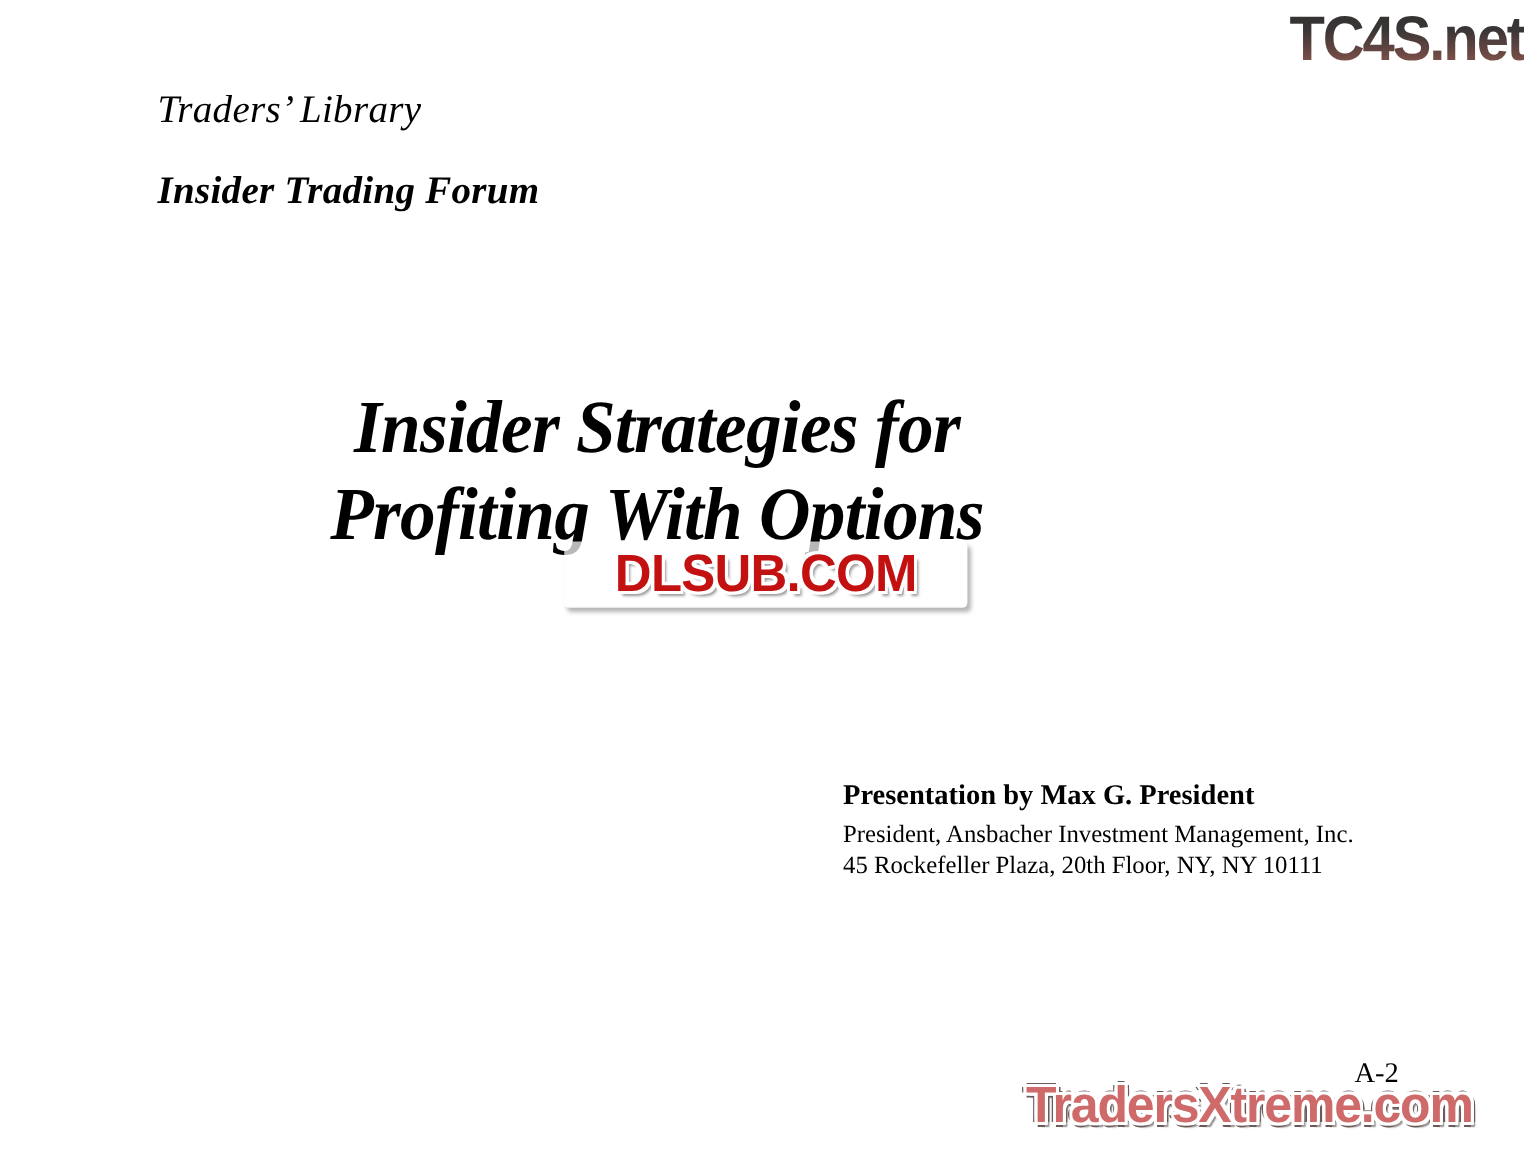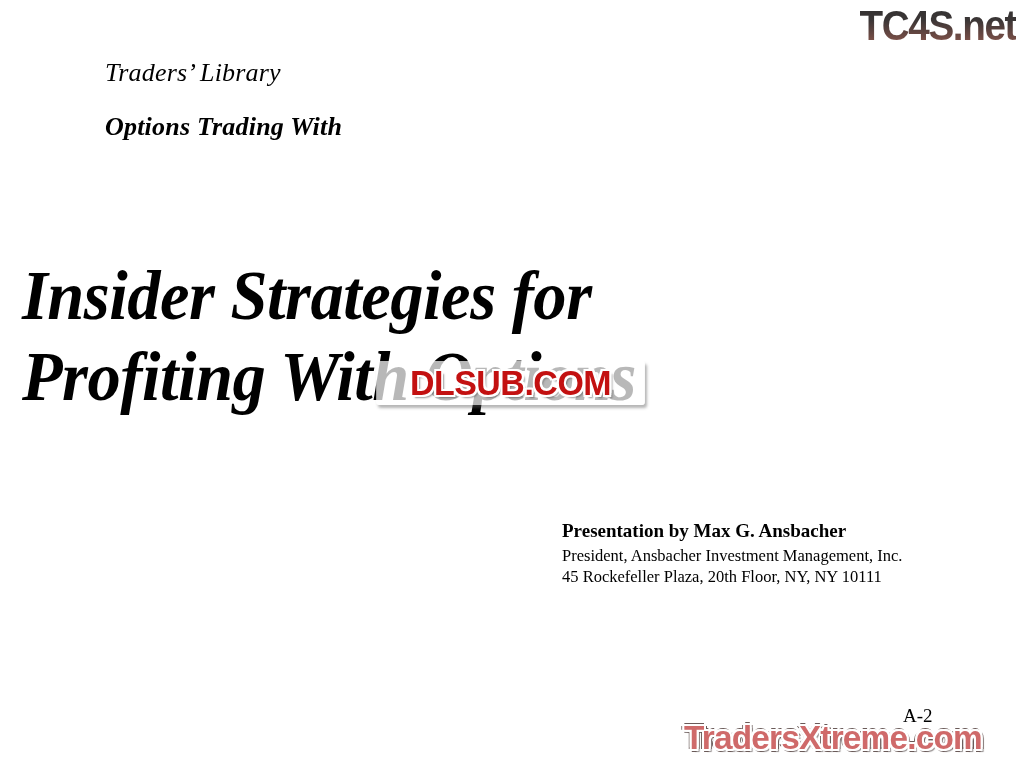--- a/index.html
+++ b/index.html
@@ -58,23 +58,24 @@
     -webkit-text-fill-color: transparent;
     white-space: nowrap;
   }
 
   
   #main-title {
     position: absolute;
     left: 0;
     top: 255px;
     width: 876px;
+    text-align: center;
     font-weight: bold;
     font-style: italic;
-    font-size: 70px;
+    font-size: 50px;
     line-height: 1.16;
     letter-spacing: -0.5px;
   }
   #main-title .title-line {
     display: block;
     transform: scaleX(0.95);
   }
 
   
   #dlsub-watermark {
@@ -157,32 +158,32 @@
 </style>
 </head>
 <body>
 
 <div id="slide">
 
   <div id="tc4s-watermark">TC4S.net</div>
 
   <div id="header-block">
     <div class="hdr-line">Traders’ Library</div>
-    <div class="hdr-line bold">Options Trading With</div>
+    <div class="hdr-line bold">Insider Trading Forum</div>
   </div>
 
   <div id="main-title">
     <span class="title-line">Insider Strategies for</span>
     <span class="title-line">Profiting With Options</span>
   </div>
 
   <div id="dlsub-watermark">DLSUB.COM</div>
 
   <div id="presenter-block">
-    <div class="presenter-name">Presentation by Max G. Ansbacher</div>
+    <div class="presenter-name">Presentation by Max G. President</div>
     <div class="presenter-line">President, Ansbacher Investment Management, Inc.</div>
     <div class="presenter-line">45 Rockefeller Plaza, 20th Floor, NY, NY 10111</div>
   </div>
 
   <div id="slide-number">A-2</div>
 
   <div id="tradersxtreme-watermark">TradersXtreme.com</div>
 
 </div>
 

